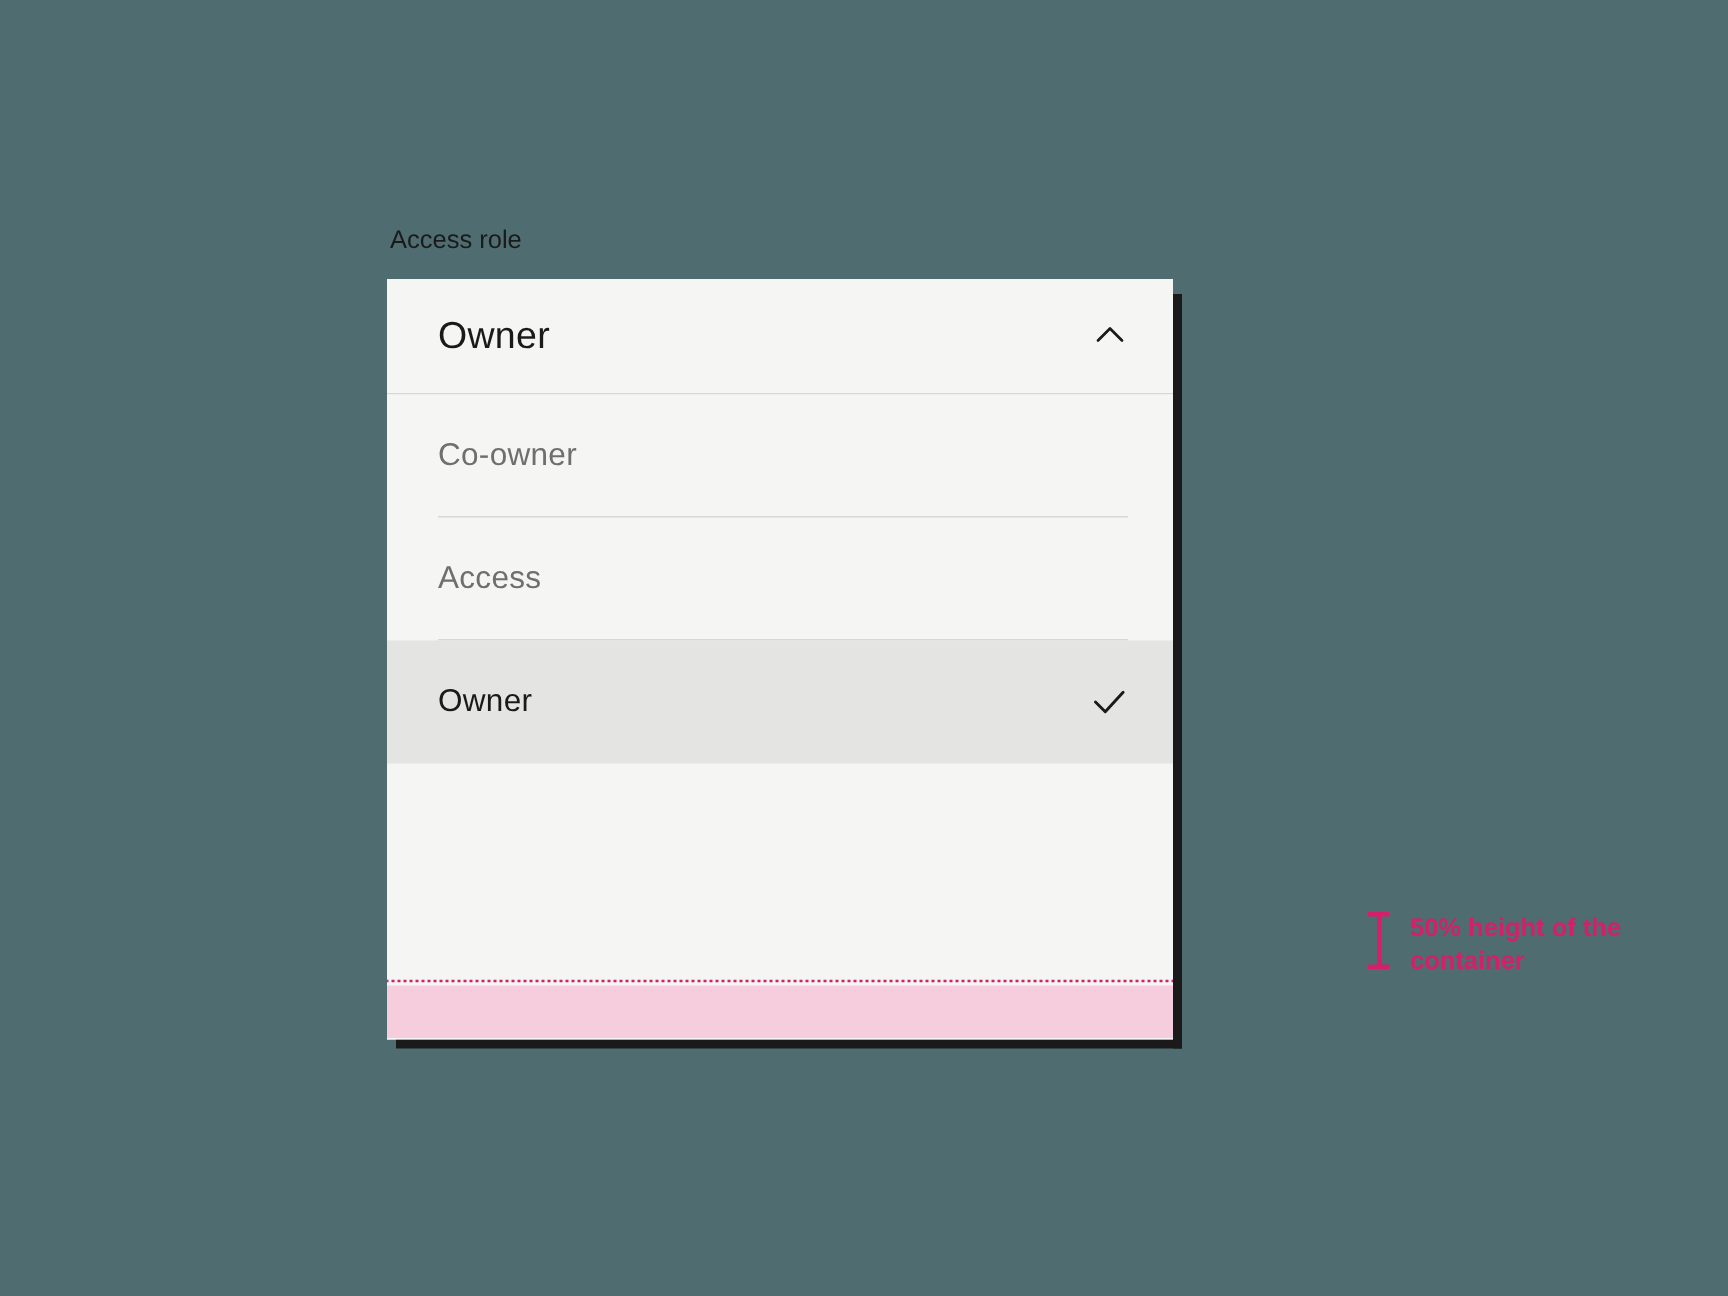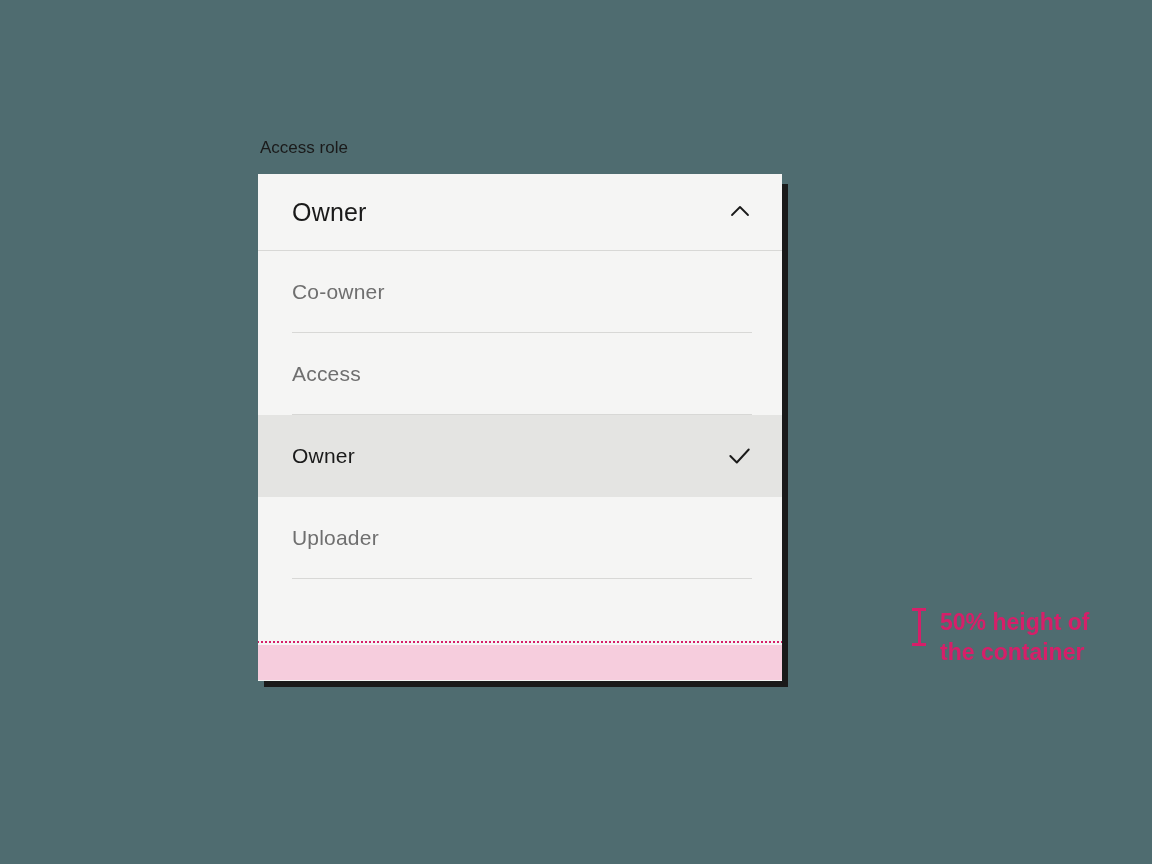--- a/index.html
+++ b/index.html
@@ -23,21 +23,21 @@
   }
   #stage{
     position:absolute;
     left:258px;
     top:138px;
     width:636px;
   }
   .field-label{
     font-size:17px;
     color:#1a1a1a;
-    margin:0 0 16px 2px;
+    margin:12px 0 16px 2px;
   }
 
   .dropdown{
     position:relative;
     width:524px;
     background:var(--panel);
   }
   .shadow-block{
     position:absolute;
     right:-6px;
@@ -148,21 +148,21 @@
     background:var(--anno);
   }
   .anno-caliper .bar .h{
     position:absolute;
     left:0;width:14px;height:3px;
     background:var(--anno);
   }
   .anno-caliper .bar .h.bot{bottom:0;}
   .anno-text{
     margin-left:14px;
-    font-size:23px;
+    font-size:17px;
     font-weight:600;
     color:var(--anno);
     line-height:1.3;
     max-width:160px;
   }
 </style>
 </head>
 <body>
 
 <div id="stage">
@@ -196,24 +196,20 @@
       <div class="dd-item selected">
         <span class="txt">Owner</span>
         <span class="check">
           <svg width="26" height="26" viewBox="0 0 24 24" fill="none">
             <path d="M4 12 L10 18 L21 6" stroke="#1a1a1a" stroke-width="1.8" fill="none" stroke-linecap="round" stroke-linejoin="round"></path>
           </svg>
         </span>
       </div>
 
 
-      <div class="dd-item">
-        <span class="txt">Uploader</span>
-        <div class="item-divider"></div>
-      </div>
 
       <div class="dd-item" style="height:82px;">
         
       </div>
 
       <div class="anno-zone">
         <div class="pinkfill"></div>
       </div>
     </div>
   </div>

